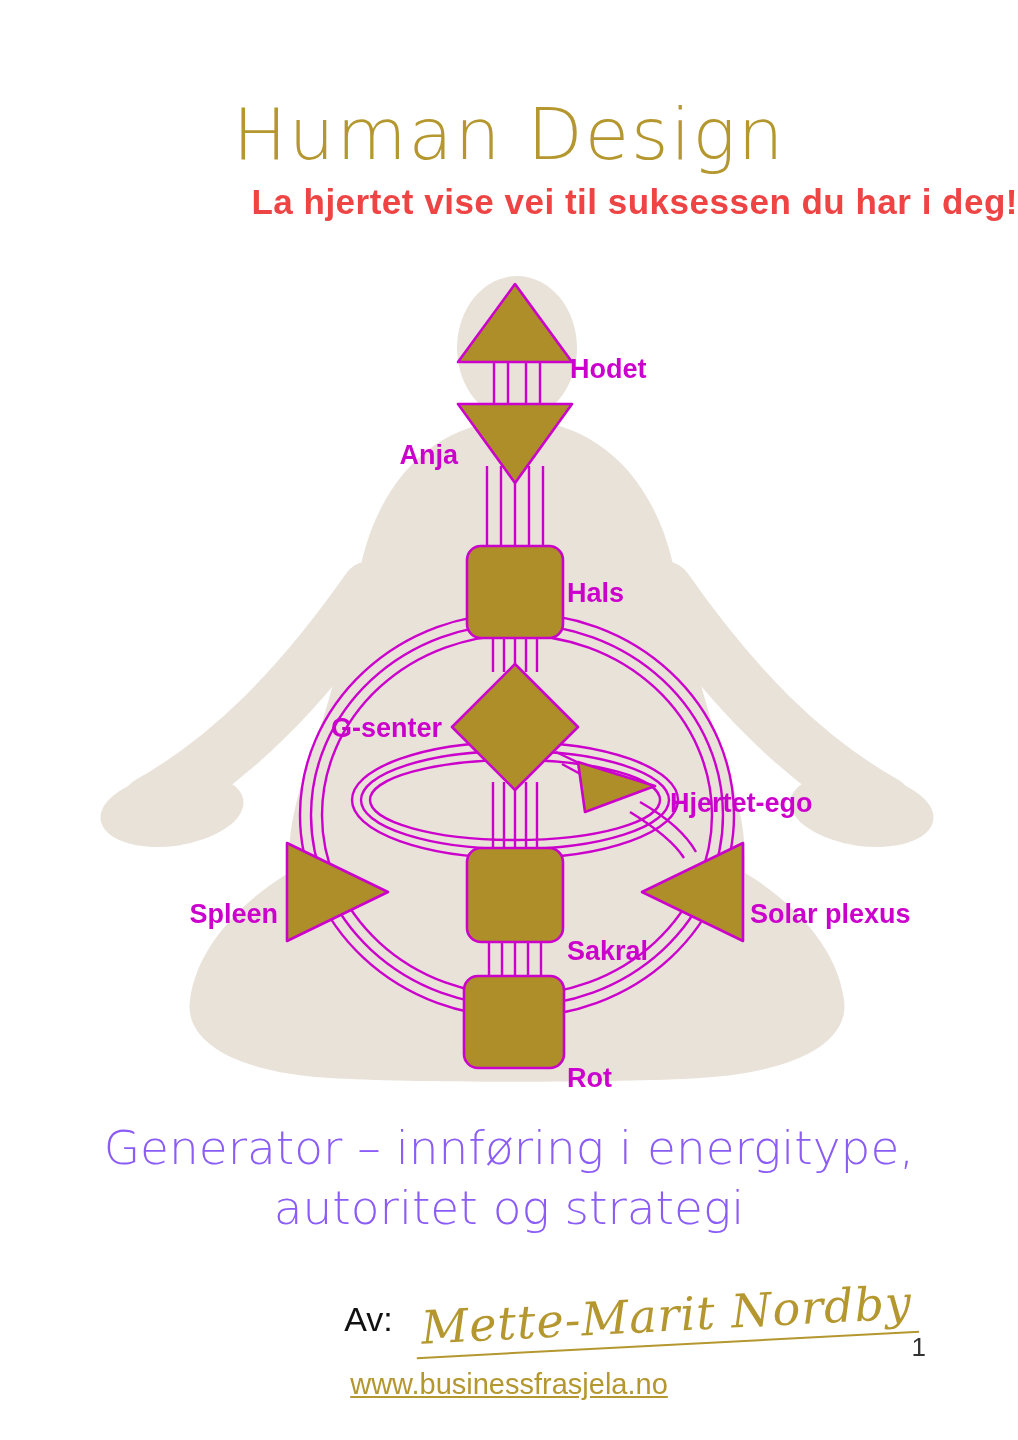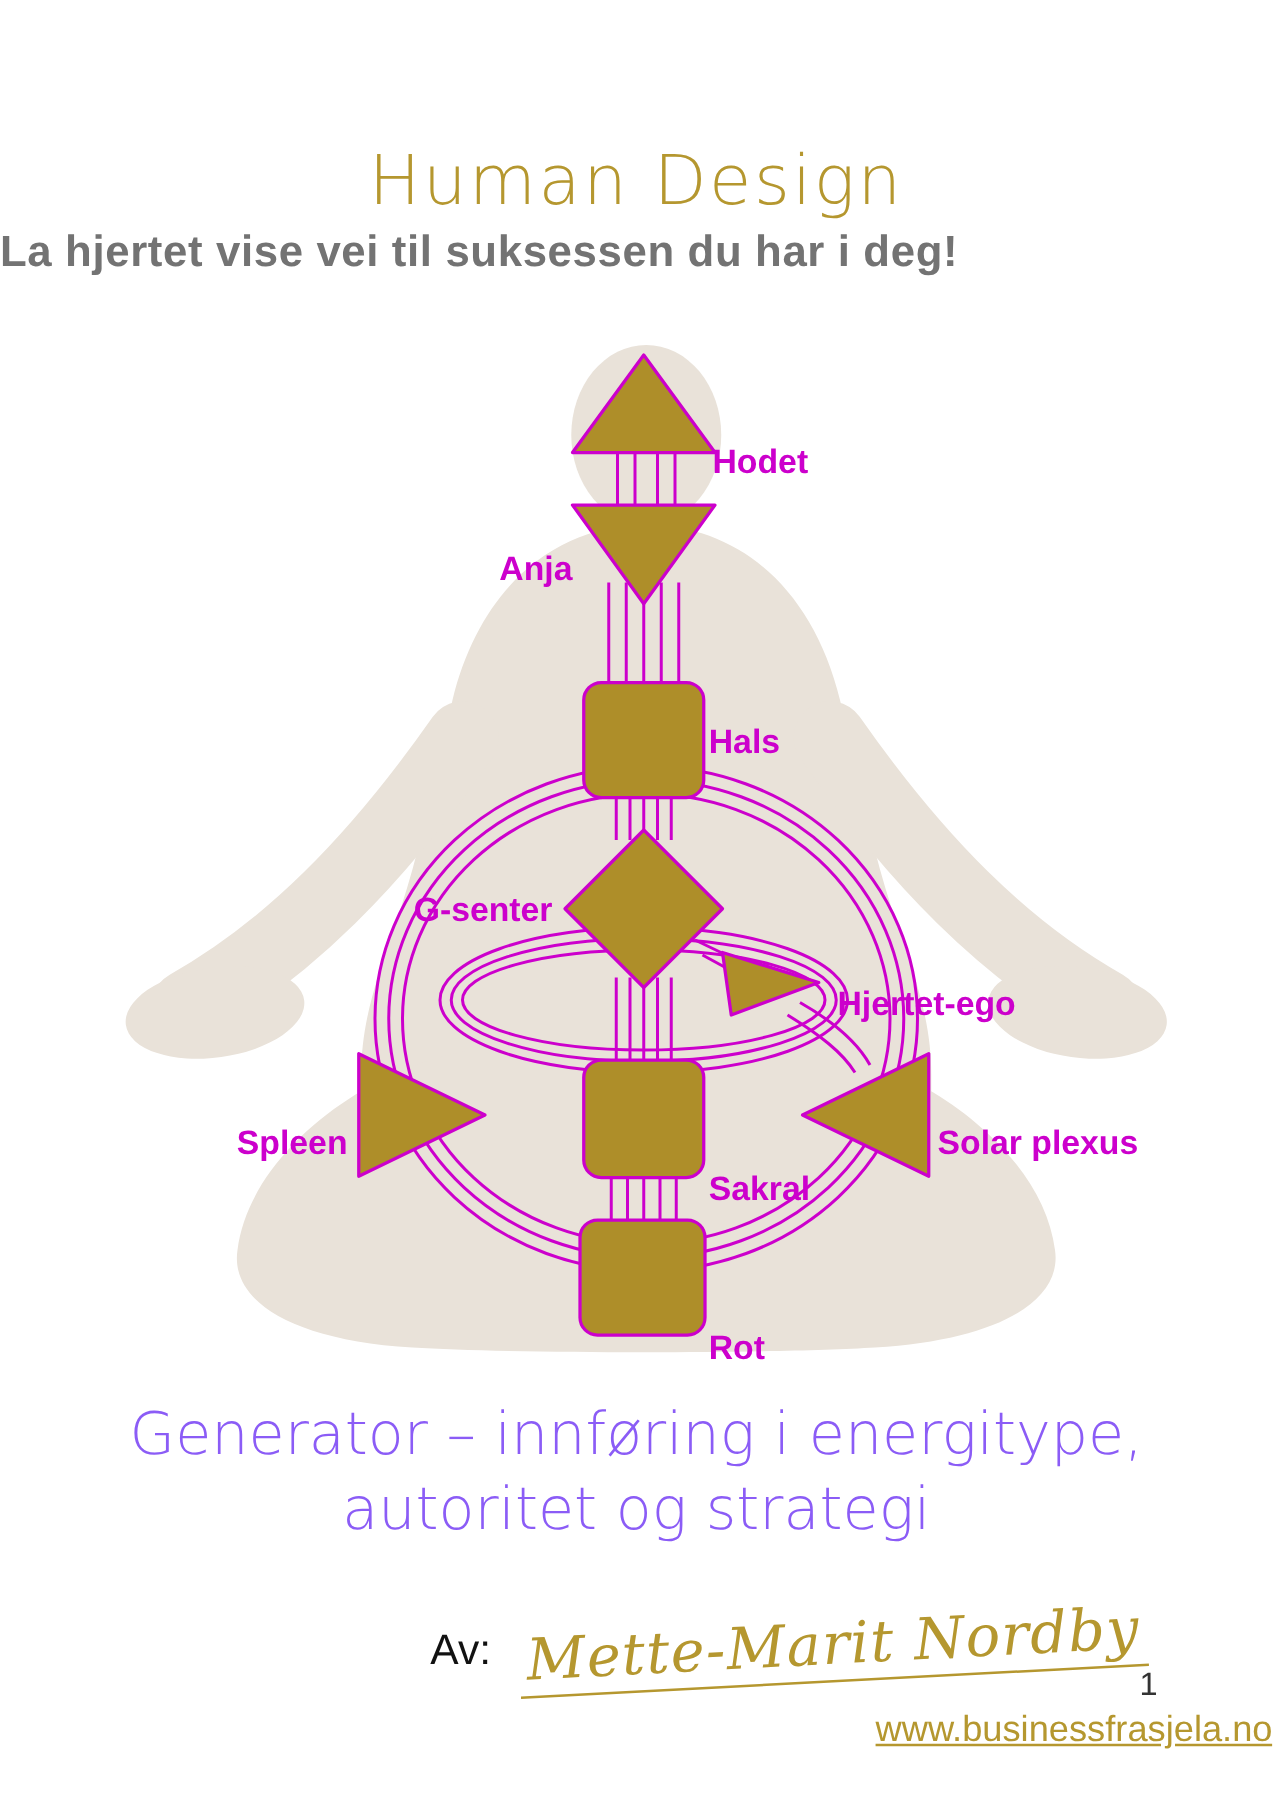--- a/index.html
+++ b/index.html
@@ -6,30 +6,29 @@
   .page{
     position:relative;
     width:1018px;height:1440px;
     background:#ffffff;
     overflow:hidden;
     font-family:"Liberation Sans", sans-serif;
   }
   .title{
     position:absolute;top:92px;left:0;width:100%;
     text-align:center;
-    font-size:55px;font-weight:300;letter-spacing:2px;
+    font-size:72px;font-weight:300;letter-spacing:2px;
     color:#b5972f;
     font-family:"DejaVu Sans", sans-serif;
-    margin-top:20px;
   }
   .subtitle{
     position:absolute;top:182px;left:0;width:100%;
-    text-align:left;
+    text-align:right;
     font-size:35px;font-weight:800;
-    color:#737373;
+    color:#ef4444;
     letter-spacing:0.5px;
   }
   .bodygraph-svg{
     position:absolute;top:0;left:0;width:1018px;height:1440px;
   }
   .heading{
     position:absolute;top:1118px;left:0;width:100%;
     text-align:center;
     font-size:47px;font-weight:300;
     color:#8b5cf6;line-height:1.28;
@@ -50,21 +49,21 @@
     transform:rotate(-3deg);
     border-bottom:2px solid #b5972f;
     padding:0 6px 2px 6px;
   }
   .page-number{
     position:absolute;top:1332px;right:92px;
     font-size:26px;color:#333;
   }
   .website{
     position:absolute;top:1368px;left:0;width:100%;
-    text-align:right;
+    text-align:center;
   }
   .website a{
     font-size:29px;color:#b5972f;text-decoration:underline;
     cursor:pointer;
   }
   .svg-label{
     font-family:"Liberation Sans", sans-serif;
     font-size:27px;font-weight:bold;
     fill:#cc00cc;
   }

